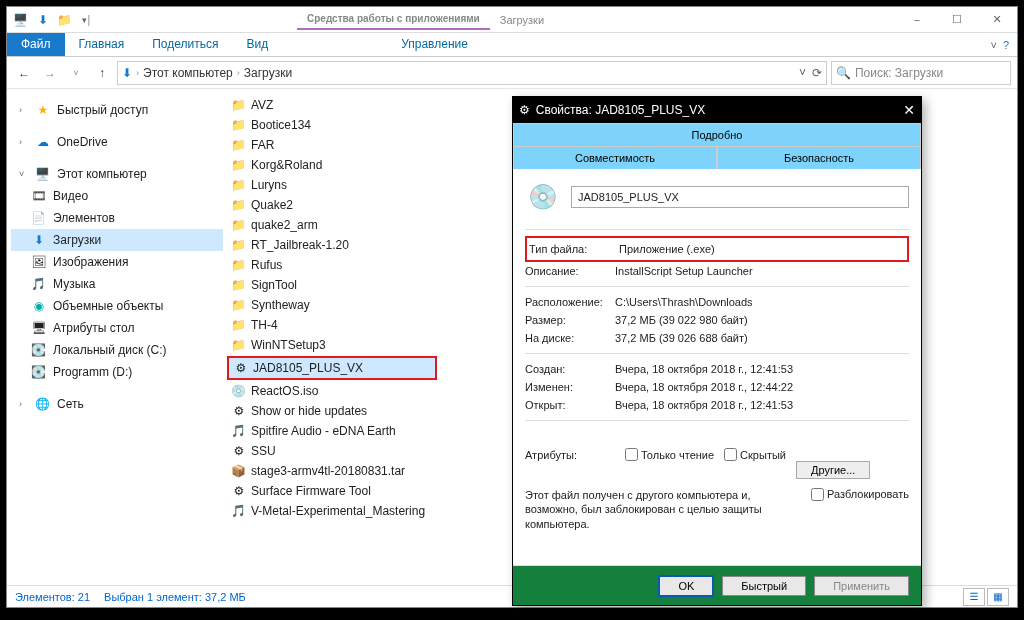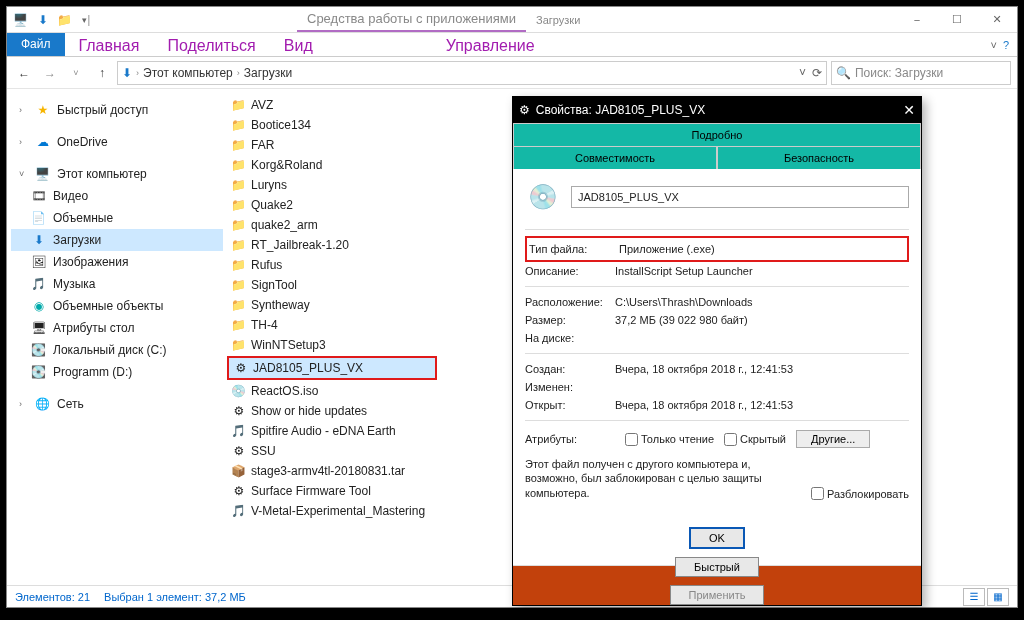--- a/index.html
+++ b/index.html
@@ -3,29 +3,29 @@
 <meta charset="utf-8">
 <style>
 * { box-sizing: border-box; margin: 0; padding: 0; font-family: "Segoe UI", Tahoma, sans-serif; }
 body { background: #000; width: 1024px; height: 620px; position: relative; overflow: hidden; }
 .explorer-window { position: absolute; left: 6px; top: 6px; width: 1012px; height: 602px; background: #fff; border: 1px solid #888; }
 
 
 .titlebar { height: 26px; background: #fff; display: flex; align-items: center; border-bottom: 1px solid #ddd; }
 .titlebar .qat { display: flex; gap: 2px; padding-left: 4px; }
 .titlebar .qat span { width: 20px; height: 20px; display: flex; align-items: center; justify-content: center; font-size: 12px; }
-.titlebar .contextual { margin-left: 200px; color: #888; font-size: 13px; padding: 4px 10px; border-bottom: 2px solid #b16cc4; }
+.titlebar .contextual { margin-left: 200px; color: #888; font-size: 10px; padding: 4px 10px; border-bottom: 2px solid #b16cc4; font-weight: bold; }
 .titlebar .tab2 { margin-left: 10px; color: #888; font-size: 11px; }
 .titlebar .winbtns { margin-left: auto; display: flex; }
 .titlebar .winbtns span { width: 40px; height: 26px; display: flex; align-items: center; justify-content: center; color: #666; font-size: 11px; }
 
 
 .ribbon { height: 24px; display: flex; align-items: stretch; border-bottom: 1px solid #ccc; }
 .ribbon .file { background: #1979ca; color: #fff; padding: 4px 14px; font-size: 12px; }
-.ribbon .rtab { padding: 4px 14px; font-size: 16px; color: #a21caf; }
+.ribbon .rtab { padding: 4px 14px; font-size: 12px; color: #0369a1; }
 .ribbon .rtab.mgmt { margin-left: 105px; }
 .ribbon .expand { margin-left: auto; display: flex; align-items: center; gap: 6px; padding-right: 8px; color: #666; font-size: 11px; }
 
 
 .navbar { height: 32px; display: flex; align-items: center; padding: 2px 6px; gap: 4px; border-bottom: 1px solid #e5e5e5; }
 .navbar .navbtn { width: 22px; height: 22px; display: flex; align-items: center; justify-content: center; border-radius: 2px; color: #888; font-size: 12px; }
 .navbar .navbtn.active { color: #333; }
 .navbar .crumbs { flex: 1; border: 1px solid #ccc; height: 24px; display: flex; align-items: center; padding: 0 4px; font-size: 12px; color: #333; gap: 4px; }
 .navbar .crumbs .sep { color: #888; font-size: 9px; }
 .navbar .search { width: 180px; border: 1px solid #ccc; height: 24px; display: flex; align-items: center; padding: 0 4px; font-size: 12px; color: #888; gap: 4px; }
@@ -49,36 +49,36 @@
 
 .statusbar { position: absolute; bottom: 0; left: 0; right: 0; height: 22px; border-top: 1px solid #ddd; display: flex; align-items: center; font-size: 11px; color: #06c; padding: 0 8px; }
 .statusbar .spacer { flex: 1; }
 .statusbar .viewbtn { width: 22px; height: 18px; border: 1px solid #bbb; margin-left: 2px; display: flex; align-items: center; justify-content: center; font-size: 10px; }
 
 
 .props { position: absolute; left: 512px; top: 96px; width: 410px; height: 510px; background: #fff; border: 1px solid #000; box-shadow: 4px 4px 10px rgba(0,0,0,.3); }
 .props .ptitle { height: 26px; background: #000; color: #fff; display: flex; align-items: center; padding: 0 6px; font-size: 12px; gap: 6px; }
 .props .ptitle .close { margin-left: auto; font-size: 14px; }
 .props .tabsrow { display: flex; font-size: 11px; }
-.props .tabsrow .ptab { flex: 1; text-align: center; padding: 5px 0; border: 1px solid #ccc; border-bottom: none; background: #14b8a6; }
+.props .tabsrow .ptab { flex: 1; text-align: center; padding: 5px 0; border: 1px solid #ccc; border-bottom: none; background: #7dd3fc; }
 .props .tabsrow.r2 .ptab.active { background: #fff; border-top: 1px solid #ccc; }
 .props .pbody { padding: 10px 12px; font-size: 11px; color: #222; }
 .props .namerow { display: flex; align-items: center; gap: 10px; margin-bottom: 14px; }
 .props .bigicn { width: 36px; height: 36px; display: flex; align-items: center; justify-content: center; font-size: 24px; }
 .props .namefield { flex: 1; border: 1px solid #aaa; height: 22px; padding: 0 6px; display: flex; align-items: center; }
 .props hr { border: none; border-top: 1px solid #ddd; margin: 6px 0; }
 .props .kv { display: flex; padding: 3px 0; }
 .props .kv .k { width: 90px; }
 .props .kv .v { flex: 1; }
 .props .attrs { display: flex; align-items: center; gap: 10px; }
 .props .attrs label { display: flex; align-items: center; gap: 3px; }
-.props .btnother { border: 1px solid #aaa; background: #eee; padding: 2px 14px; font-size: 11px; }
+.props .btnother { border: 1px solid #aaa; background: #eee; padding: 2px 14px; font-size: 11px; margin-top: 31px; }
 .props .warn { display: flex; gap: 10px; margin-top: 6px; }
 .props .warn .wtxt { flex: 1; font-size: 11px; line-height: 1.3; }
-.props .footer { position: absolute; bottom: 0; left: 0; right: 0; height: 40px; display: flex; align-items: center; justify-content: flex-end; gap: 8px; padding: 0 12px; background: #c2410c; border-top: 1px solid #ddd; flex-direction: column; }
+.props .footer { position: absolute; bottom: 0; left: 0; right: 0; height: 40px; display: flex; align-items: center; justify-content: flex-end; gap: 8px; padding: 0 12px; background: #15803d; border-top: 1px solid #ddd; }
 .props .footer button { border: 1px solid #888; background: #e8e8e8; padding: 3px 18px; font-size: 11px; }
 .props .footer button.primary { border: 2px solid #0a58b5; }
 
 .folder-icn { color: #f0b429; }
 </style>
 </head>
 <body>
 
 <div class="explorer-window">
 
@@ -153,21 +153,21 @@
             <span class="tri">˅</span>
             <span class="icn">🖥️</span>
             <span>Этот компьютер</span>
           </div>
         <div class="node">
             <span class="icn">🎞</span>
             <span>Видео</span>
           </div>
         <div class="node">
             <span class="icn">📄</span>
-            <span>Объемные</span>
+            <span>Элементов</span>
           </div>
         <div class="node sel">
             <span class="icn" style="color:#1979ca">⬇</span>
             <span>Загрузки</span>
           </div>
         <div class="node">
             <span class="icn">🖼</span>
             <span>Изображения</span>
           </div>
         <div class="node">
@@ -339,49 +339,51 @@
     <div class="kv">
         <span class="k">Расположение:</span>
         <span class="v">C:\Users\Thrash\Downloads</span>
       </div>
     <div class="kv">
         <span class="k">Размер:</span>
         <span class="v">37,2 МБ (39 022 980 байт)</span>
       </div>
     <div class="kv">
         <span class="k">На диске:</span>
+        <span class="v">37,2 МБ (39 026 688 байт)</span>
       </div>
     <hr>
     <div class="kv">
         <span class="k">Создан:</span>
         <span class="v">Вчера, 18 октября 2018 г., 12:41:53</span>
       </div>
     <div class="kv">
         <span class="k">Изменен:</span>
+        <span class="v">Вчера, 18 октября 2018 г., 12:44:22</span>
       </div>
     <div class="kv">
         <span class="k">Открыт:</span>
         <span class="v">Вчера, 18 октября 2018 г., 12:41:53</span>
       </div>
     <hr>
     <div class="kv attrs">
       <span class="k">Атрибуты:</span>
       <label>
           <input type="checkbox" style="">
           <span>Только чтение</span>
         </label>
       <label>
           <input type="checkbox" style="">
           <span>Скрытый</span>
         </label>
       <button class="btnother">Другие...</button>
     </div>
     <div class="warn">
       <span class="wtxt">Этот файл получен с другого компьютера и, возможно, был заблокирован с целью защиты компьютера.</span>
-      <label style="display:flex;gap:3px;align-items:flex-end">
+      <label style="display:flex;gap:3px;align-items:flex-start">
           <input type="checkbox" style="">
           <span>Разблокировать</span>
         </label>
     </div>
   </div>
   <div class="footer">
     <button class="primary">OK</button>
     <button>Быстрый</button>
     <button style="color:#888">Применить</button>
   </div>

